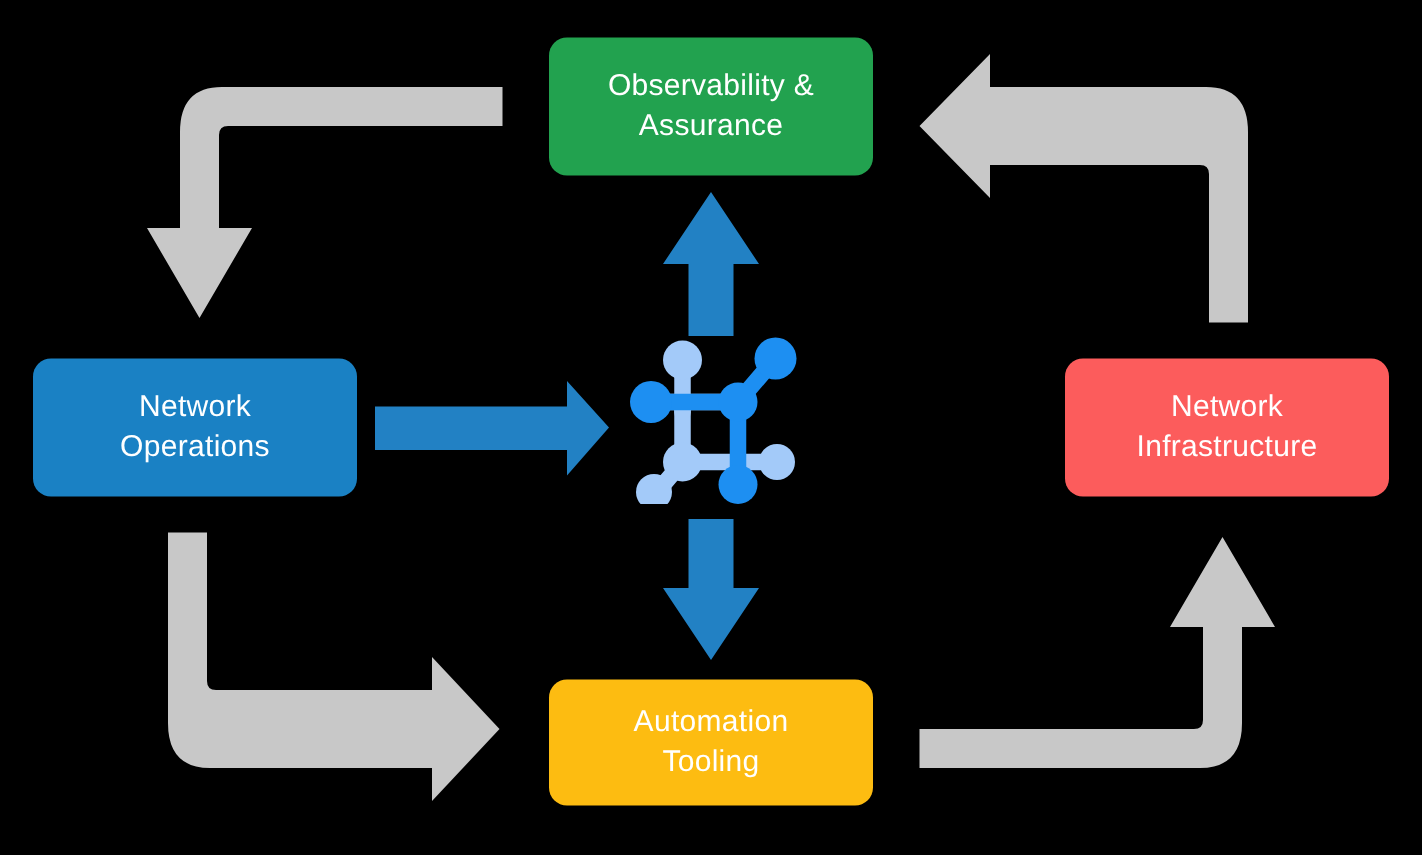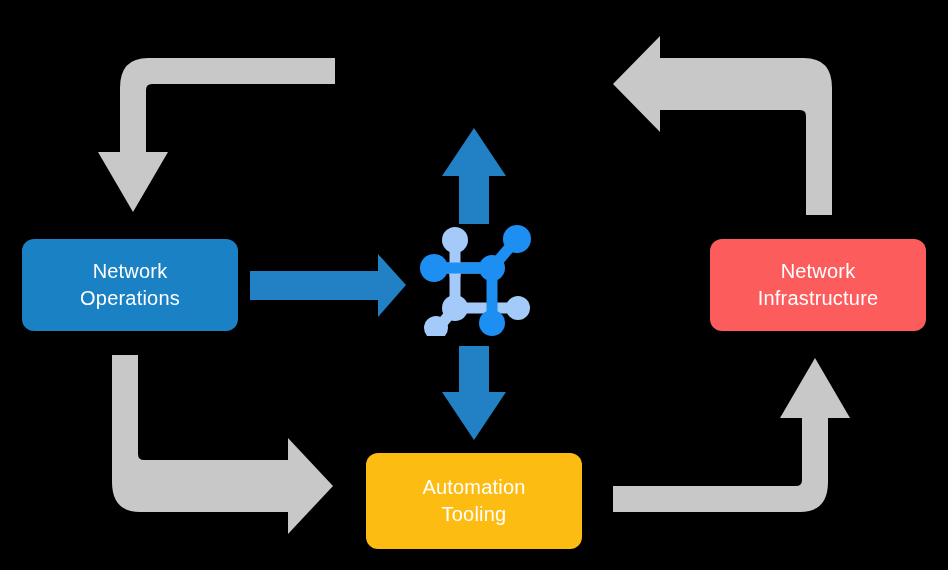--- a/index.html
+++ b/index.html
@@ -50,21 +50,21 @@
   #box-observability {
     left: 366px;  top: 25px;   width: 216px; height: 92px;
   }
   #box-network-operations {
     left: 22px;   top: 239px;  width: 216px; height: 92px;
   }
   #box-network-infrastructure {
     left: 710px;  top: 239px;  width: 216px; height: 92px;
   }
   #box-automation-tooling {
-    left: 366px;  top: 453px;  width: 216px; height: 96px;
+    left: 366px;  top: 453px;  width: 216px; height: 84px;
   }
   #center-icon {
     position: absolute;
     left: 420px;
     top: 220px;
     width: 116px;
     height: 116px;
   }
 </style>
 </head>
@@ -178,20 +178,24 @@
     </g>
 
     <g fill="#1d8ff2">
       <circle cx="14" cy="48" r="14"></circle>
       <circle cx="72" cy="48" r="13"></circle>
       <circle cx="97" cy="19" r="14"></circle>
       <circle cx="72" cy="103" r="13"></circle>
     </g>
   </svg>
 
+  <div class="node-box" id="box-observability" style="background:#22a24f;">
+    <span class="node-label">Observability &amp;
+Assurance</span>
+  </div>
 
   <div class="node-box" id="box-network-operations" style="background:#1a81c4;">
     <span class="node-label">Network
 Operations</span>
   </div>
 
   <div class="node-box" id="box-network-infrastructure" style="background:#fc5c5c;">
     <span class="node-label">Network
 Infrastructure</span>
   </div>

